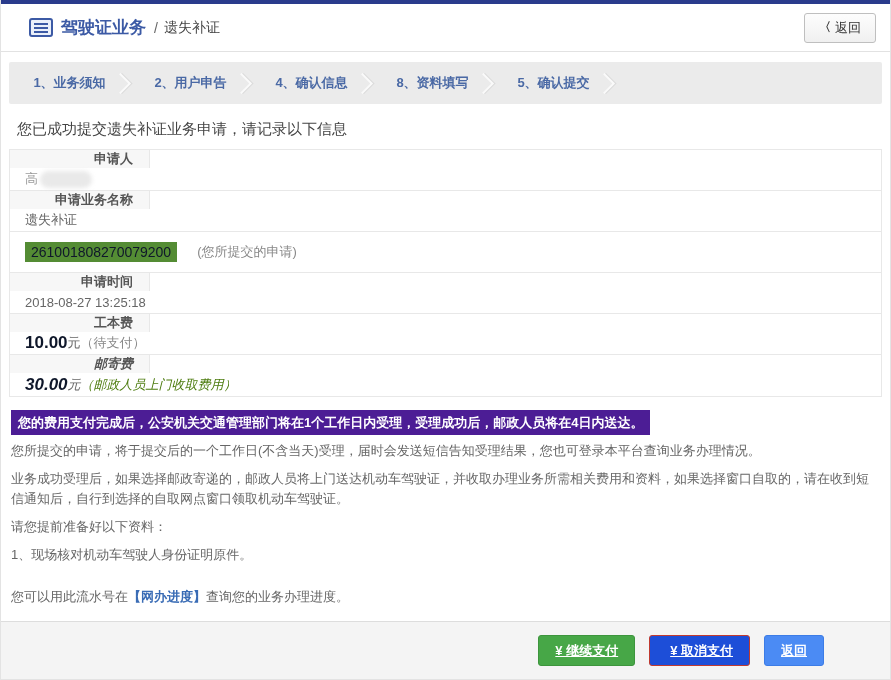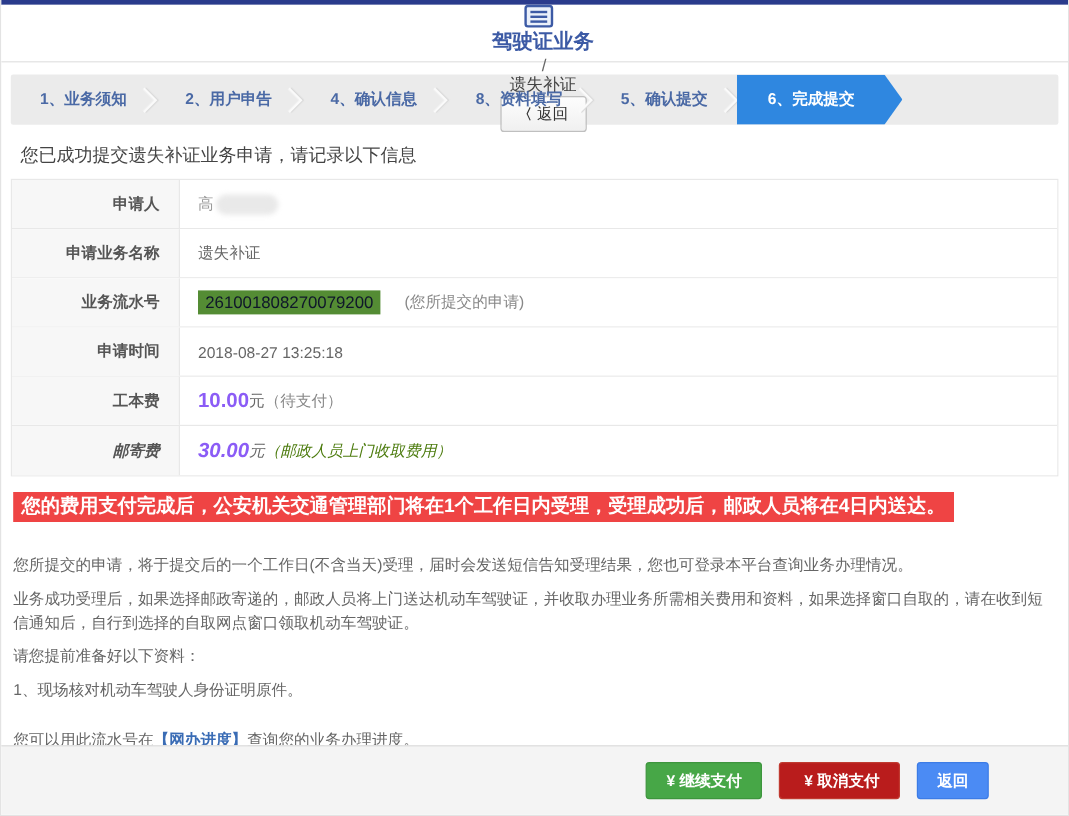--- a/index.html
+++ b/index.html
@@ -1,21 +1,21 @@
 <!DOCTYPE html>
 <html><head>
 <meta charset="utf-8">
 <style>
   * { margin:0; padding:0; box-sizing:border-box; }
   html,body { width:891px; height:680px; background:#fff; font-family:"Liberation Sans","DejaVu Sans",sans-serif; }
   .page { position:relative; width:891px; height:680px; background:#fff; border:1px solid #e3e3e3; border-top:none; overflow:hidden; }
   .topbar { height:4px; background:#2a3b8c; }
 
   
-  .header { display:flex; align-items:center; height:48px; padding:0 14px 0 28px; border-bottom:1px solid #e2e2e2; background:#fff;flex-direction:column; }
+  .header { display:flex; align-items:center; height:48px; padding:0 14px 0 28px; border-bottom:1px solid #e2e2e2; background:#fff; }
   .form-icon { width:24px; height:19px; border:2px solid #3c5aa5; border-radius:3px; position:relative; background:#eaf0fa; margin-right:8px; flex:none; }
   .form-icon::before { content:""; position:absolute; left:3px; right:3px; top:3px; height:2px; background:#3c5aa5; box-shadow:0 4px 0 #3c5aa5, 0 8px 0 #3c5aa5; }
   .brand { color:#3c5aa5; font-size:17px; font-weight:bold; }
   .crumb-sep { color:#666; font-size:14px; margin:0 6px 0 8px; }
   .crumb { color:#444; font-size:14px; }
   .spacer { flex:1; }
   .back-btn { display:inline-flex; align-items:center; gap:4px; padding:5px 14px; font-size:13px; color:#333; background:linear-gradient(#fdfdfd,#f0f0f0); border:1px solid #bfbfbf; border-radius:3px; cursor:pointer; }
   .back-btn .chev { font-weight:bold; font-size:12px; color:#333; }
 
   
@@ -23,45 +23,45 @@
   .step { position:relative; width:121px; display:flex; align-items:center; justify-content:center; color:#4a69a5; font-size:13px; font-weight:bold;text-align:right; }
   .step.sep::after { content:""; position:absolute; right:2px; top:50%; width:13px; height:13px; margin-top:-7px; border-top:2px solid #fafafa; border-right:2px solid #fafafa; transform:rotate(45deg); filter:drop-shadow(1px -1px 0 #d9d9d9); }
   .step.active { background:#2f87e0; color:#fff; width:138px; clip-path:polygon(0 0, calc(100% - 15px) 0, 100% 50%, calc(100% - 15px) 100%, 0 100%); padding-right:14px; }
   .steps .fill { flex:1; }
 
   
   .success-msg { margin:16px 0 10px 16px; font-size:15px; color:#444; }
 
   
   .info-table { margin:0 8px; border:1px solid #e8e8e8; }
-  .row { display:flex; height:41px; border-bottom:1px solid #e8e8e8; background:#fff; }
+  .row { display:flex; height:41px; border-bottom:1px solid #e8e8e8; background:#fff;flex-direction:column; }
   .row:last-child { border-bottom:none;font-style:italic; }
   .cell-label { width:140px; flex:none; background:#f7f7f7; border-right:1px solid #e8e8e8; display:flex; align-items:center; justify-content:flex-end; padding-right:16px; font-size:13px; font-weight:bold; color:#555; }
   .cell-value { flex:1; display:flex; align-items:center; padding-left:15px; font-size:13px; color:#666; }
   .redact-blob { display:inline-block; width:52px; height:17px; margin-left:2px; background:#e9e9e9; border-radius:9px; filter:blur(2px); }
   .name-blur { color:#9a9a9a; filter:blur(0.4px); }
   .serial-badge { background:#548c34; color:#0f172a; font-weight:normal; font-size:14px; padding:2px 6px; margin-right:20px; }
   .muted { color:#888; }
-  .fee-amount { color:#8b5cf6; font-size:17px; font-weight:bold; }
+  .fee-amount { color:#0f172a; font-size:17px; font-weight:bold; }
   .fee-unit { color:#666; font-size:13px; }
   .fee-note { color:#888; font-size:13px; }
   .fee-note.red { color:#4d7c0f; }
 
   
-  .alert-banner { display:inline-block; margin:13px 0 20px 10px; background:#ef4444; color:#fff; font-size:16px; font-weight:bold; padding:4px 7px; line-height:17px; }
+  .alert-banner { display:inline-block; margin:13px 0 0 10px; background:#4c1d95; color:#fff; font-size:13px; font-weight:bold; padding:4px 7px; line-height:17px; }
   .paras { margin:6px 10px 0 10px; }
   .paras p { font-size:13px; color:#666; line-height:20px; margin-bottom:8px; }
   .progress-line { margin-top:22px; }
   .progress-link { color:#3a6cb5; font-weight:bold; cursor:pointer; }
 
   
   .footer { position:absolute; left:0; right:0; bottom:0; height:58px; background:#f4f4f4; border-top:1px solid #ddd; display:flex; align-items:center; justify-content:flex-end; padding-right:66px; gap:14px; }
-  .btn { height:31px; padding:0 16px; border:none; border-radius:3px; color:#fff; font-size:13px; font-weight:bold; cursor:pointer; font-family:inherit; }
+  .btn { height:31px; padding:0 16px; border:none; border-radius:3px; color:#fff; font-size:13px; font-weight:bold; cursor:pointer; font-family:inherit;text-decoration:underline; }
   .btn-green { background:#47a747; border:1px solid #3d953d; }
-  .btn-red { background:#b91c1c; border:1px solid #c03a30;padding-left:20px; }
+  .btn-red { background:#1d4ed8; border:1px solid #c03a30;padding-left:20px; }
   .btn-blue { background:#4b8bf4; border:1px solid #3c7ce6; }
 </style>
 </head>
 <body>
 
 <div class="page">
   <div class="topbar"></div>
 
   <div class="header">
     <span class="form-icon"></span>
@@ -74,40 +74,38 @@
       <span>返回</span>
     </button>
   </div>
 
   <div class="steps">
     <div class="step sep">1、业务须知</div>
     <div class="step sep">2、用户申告</div>
     <div class="step sep">4、确认信息</div>
     <div class="step sep">8、资料填写</div>
     <div class="step sep">5、确认提交</div>
-    <div class="step active">6、完成提交</div>
     <div class="fill"></div>
   </div>
 
   <div class="success-msg">您已成功提交遗失补证业务申请，请记录以下信息</div>
 
   <div class="info-table">
     <div class="row">
       <div class="cell-label">申请人</div>
       <div class="cell-value">
         <span class="name-blur">高</span>
         <span class="redact-blob"></span>
       </div>
     </div>
     <div class="row">
       <div class="cell-label">申请业务名称</div>
       <div class="cell-value">遗失补证</div>
     </div>
     <div class="row">
-      <div class="cell-label">业务流水号</div>
       <div class="cell-value">
         <span class="serial-badge">261001808270079200</span>
         <span class="muted">(您所提交的申请)</span>
       </div>
     </div>
     <div class="row">
       <div class="cell-label">申请时间</div>
       <div class="cell-value">2018-08-27 13:25:18</div>
     </div>
     <div class="row">

